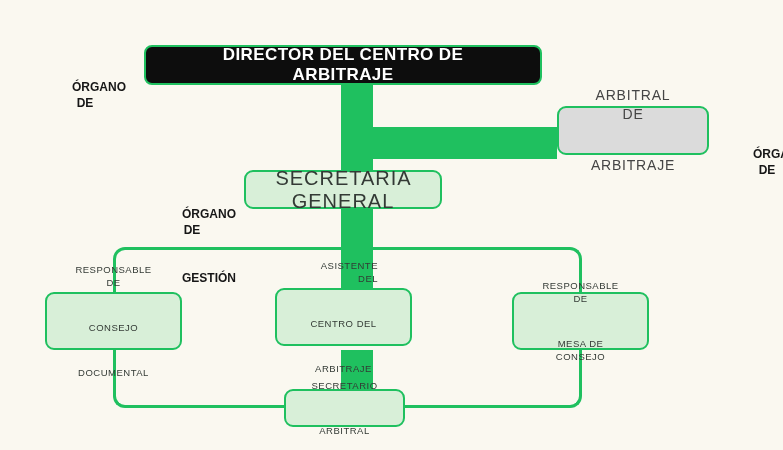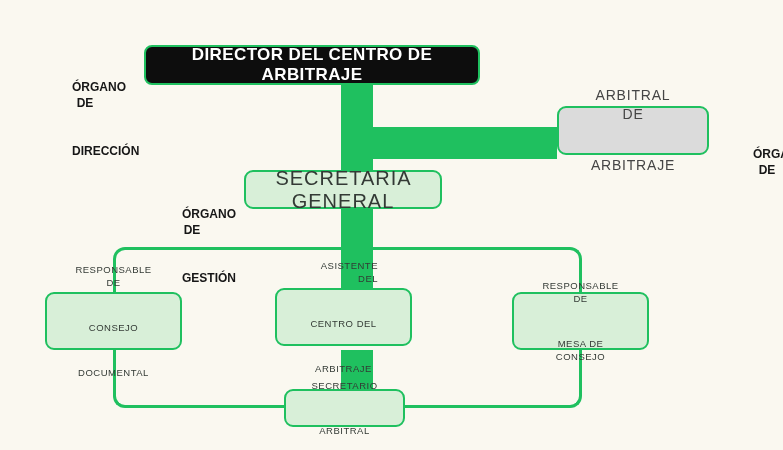--- a/index.html
+++ b/index.html
@@ -47,21 +47,21 @@
     align-items: center; justify-content: center;
     text-align: center;
     border: 2px solid var(--accent-green, #1FC05F);
     border-radius: 9px;
     background: var(--fill-green, #D8EFD8);
     color: var(--node-text, #333A35);
   }
   .node .ln { display: block; }
 
   .node-director {
-    left: 112px; top: 13px; width: 336px; height: 40px;
+    left: 112px; top: 13px; width: 398px; height: 40px;
     background: var(--fill-black, #0D0D0D);
     color: var(--director-text, #FFFFFF);
     font-size: 17px; font-weight: bold; letter-spacing: 0.4px;
     border-radius: 8px;
   }
   .node-consejo {
     left: 525px; top: 74px; width: 152px; height: 49px;
     background: var(--fill-gray, #DBDBDB);
     color: var(--consejo-text, #454545);
     font-size: 14px; letter-spacing: 0.8px; line-height: 19px;
@@ -97,21 +97,20 @@
   <div class="line v-director-secretaria"></div>
   <div class="line h-branch-consejo"></div>
   <div class="line v-secretaria-fork"></div>
   <div class="elbow fork-top"></div>
   <div class="elbow elbow-bottom-left"></div>
   <div class="elbow elbow-bottom-right"></div>
   <div class="line v-asistente-secretario"></div>
 
   <div class="side-label label-direccion">
     <span class="ln">ÓRGANO DE</span>
-    <span class="ln">DIRECCIÓN</span>
   </div>
   <div class="side-label label-sancion">
     <span class="ln">ÓRGANO DE</span>
   </div>
   <div class="side-label label-gestion">
     <span class="ln">ÓRGANO DE</span>
     <span class="ln">GESTIÓN</span>
   </div>
 
   <div class="node node-director">

